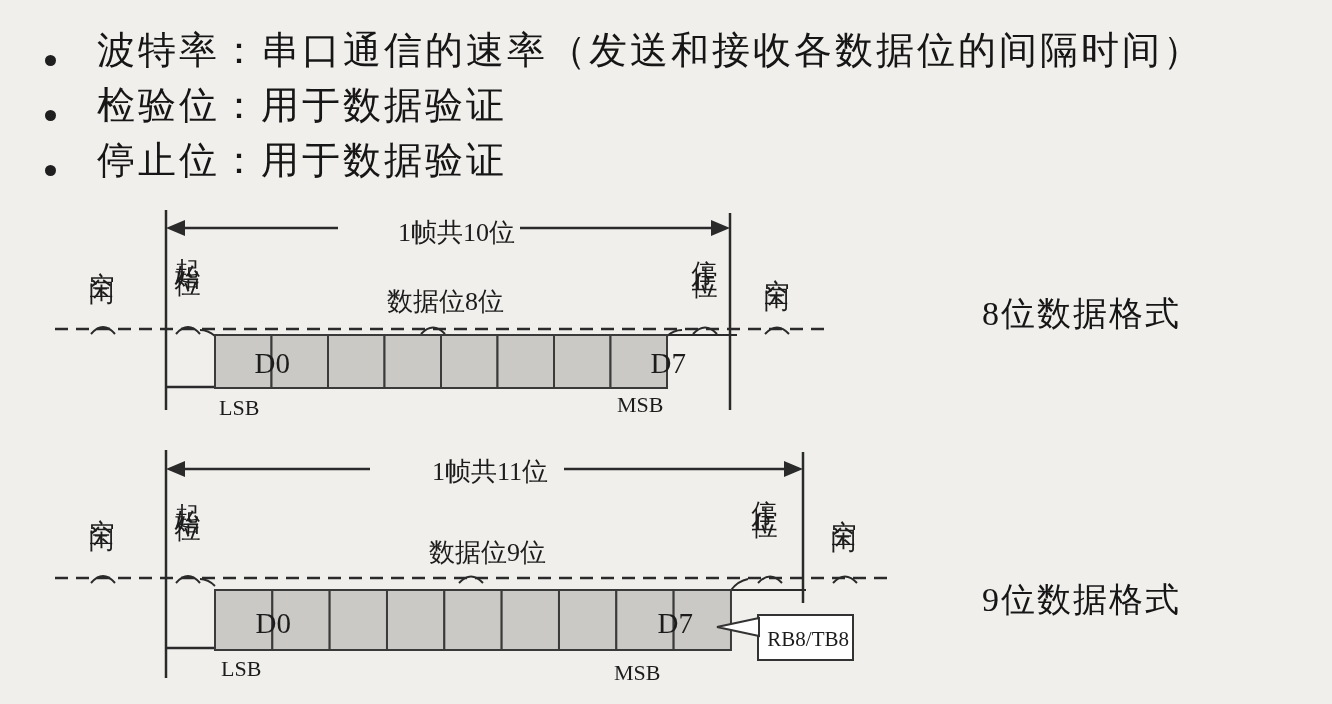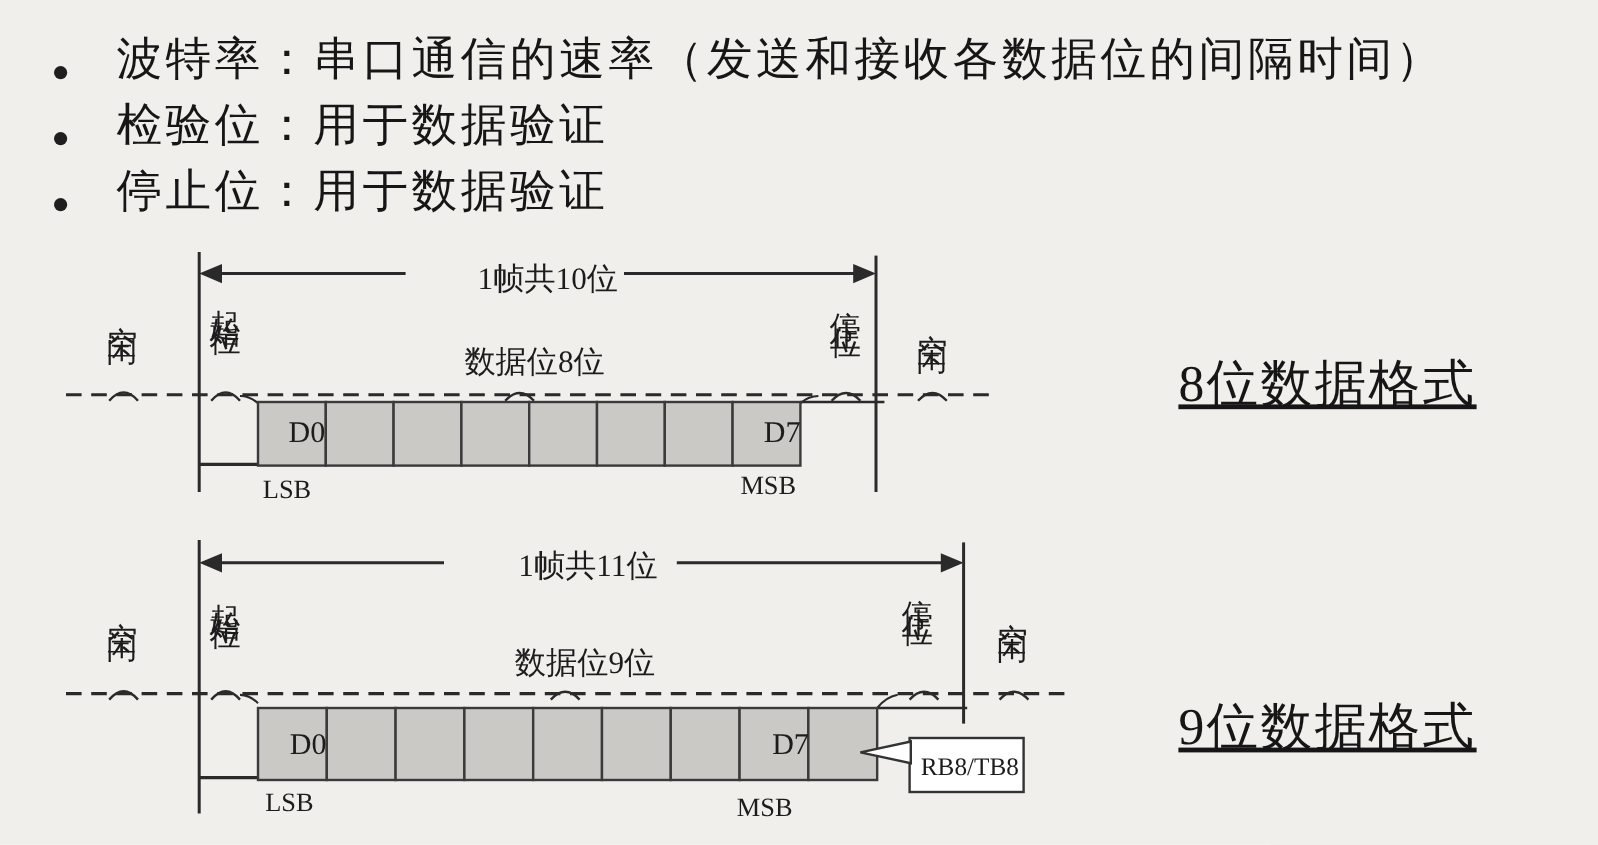--- a/index.html
+++ b/index.html
@@ -18,24 +18,24 @@
   .dot{width:11px; height:11px; border-radius:50%; background:var(--ink,#1f1f1f);
        margin:22px 41px 0 5px; flex:0 0 auto;}
   .btext{font-size:38px; letter-spacing:3px; white-space:nowrap; color:#161616;}
   
   svg.diag{position:absolute; left:0; overflow:visible;}
   .ink-line{stroke:var(--line,#2a2a2a); fill:none;}
   .bitbox{fill:var(--box-fill,#cac9c6); stroke:#3a3a3a; stroke-width:2;}
   .overlay{position:absolute; font-size:26px; color:#1c1c1c; white-space:nowrap;}
   .vtext{writing-mode:vertical-rl; text-orientation:upright; letter-spacing:7px; line-height:1;}
   .ctr{text-align:right; white-space:nowrap;}
-  .bitlabel{font-size:25px;}
+  .bitlabel{font-size:29px;margin-left:19px;}
   .sublabel{font-size:22px;}
   .callout-text{font-size:21px;}
-  .fmt-title{position:absolute; font-size:43px; letter-spacing:2px; color:#161616;text-decoration:underline;}
+  .fmt-title{position:absolute; font-size:34px; letter-spacing:2px; color:#161616;}
 </style>
 </head>
 <body>
 
 <div class="stage">
 
   <div class="bullets">
     <div class="bullet-row">
       <span class="dot"></span>
       <span class="btext">波特率：串口通信的速率（发送和接收各数据位的间隔时间）</span>

